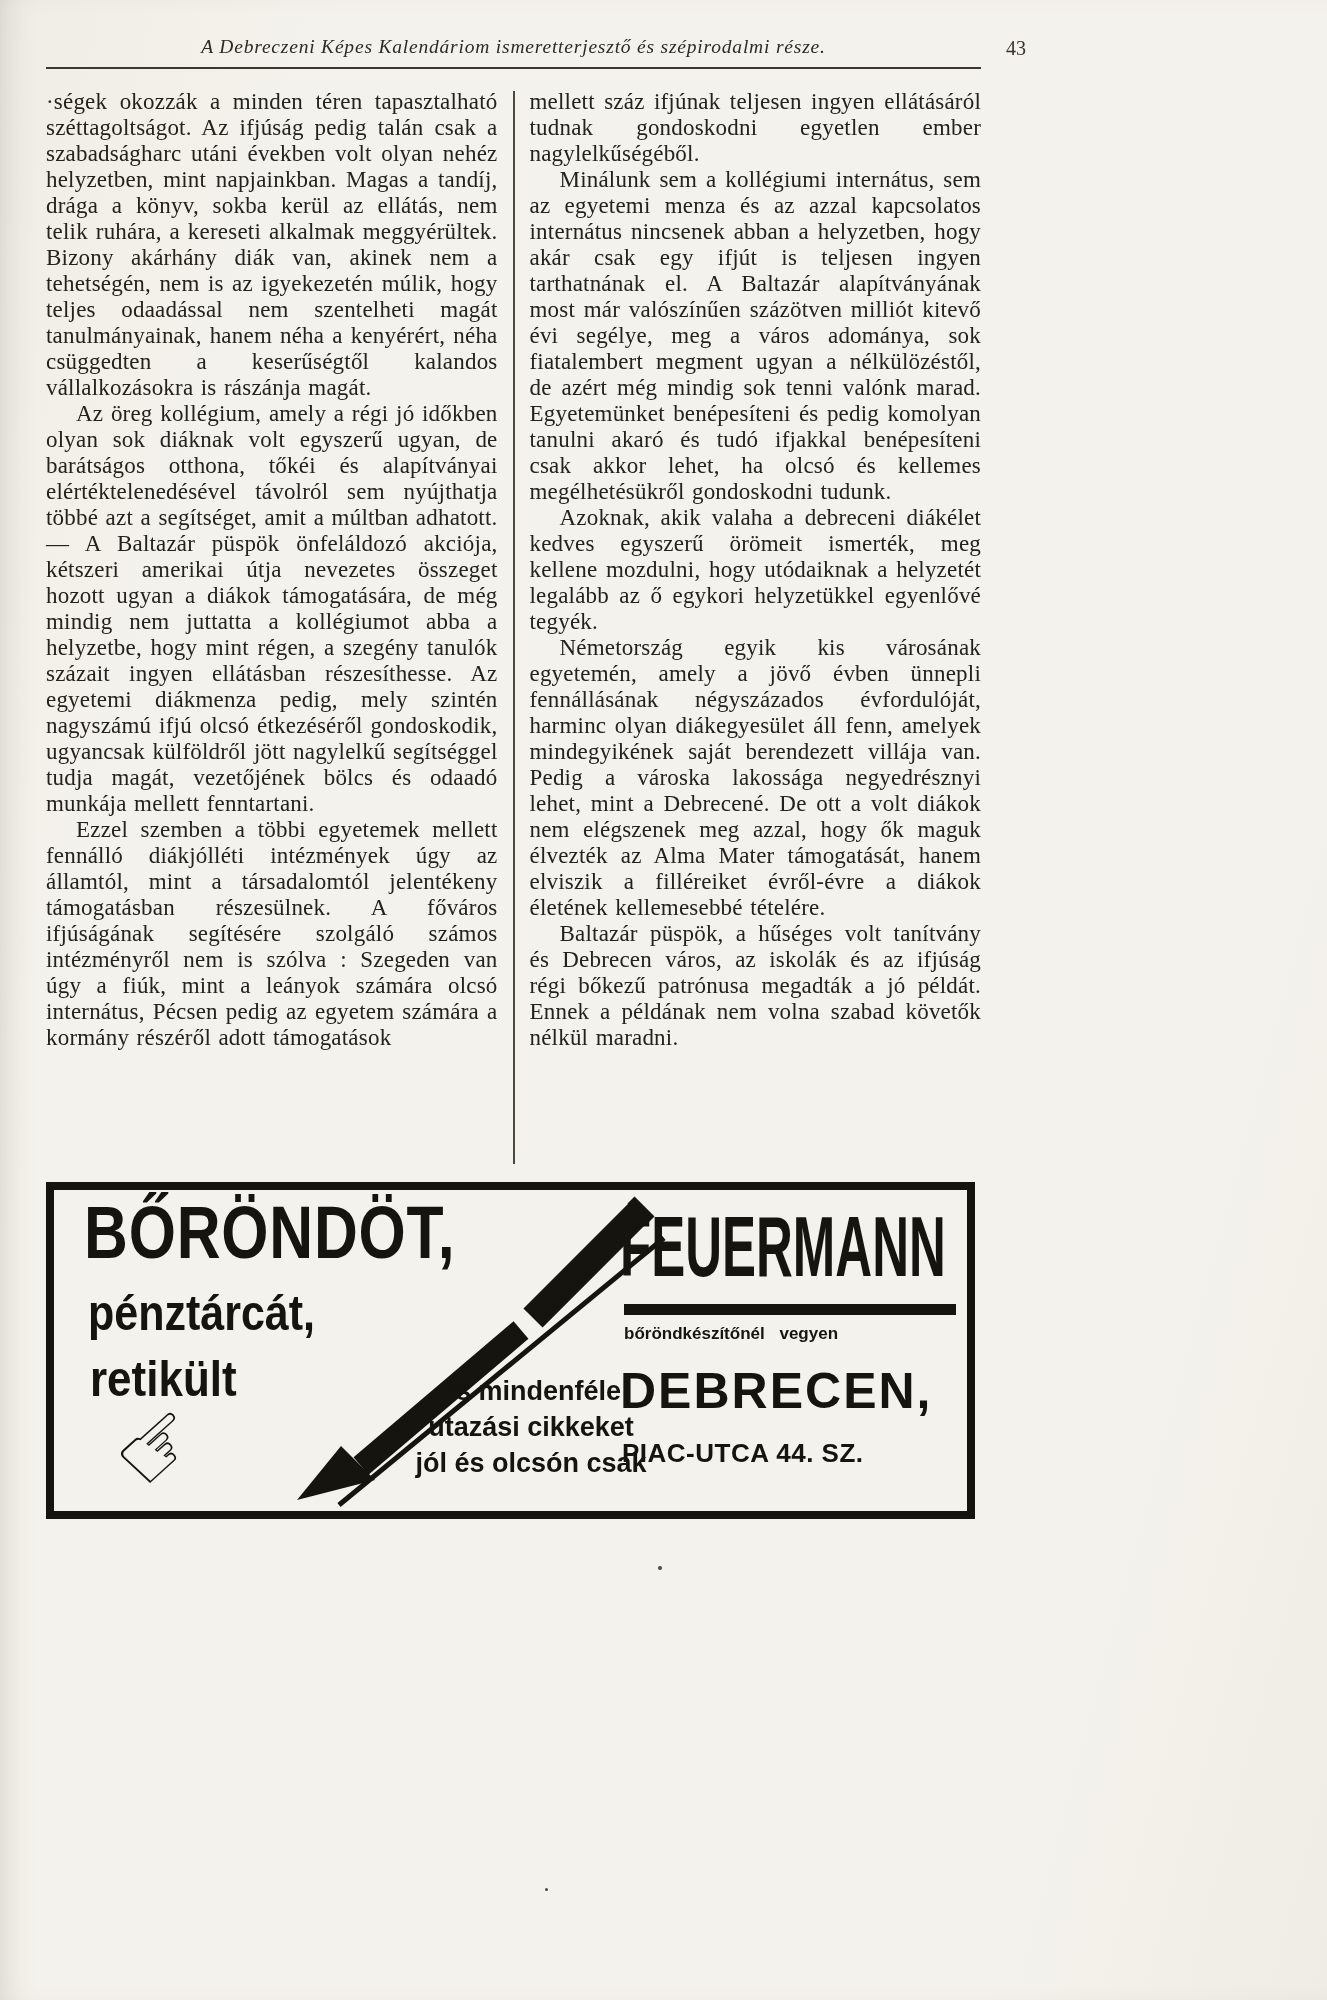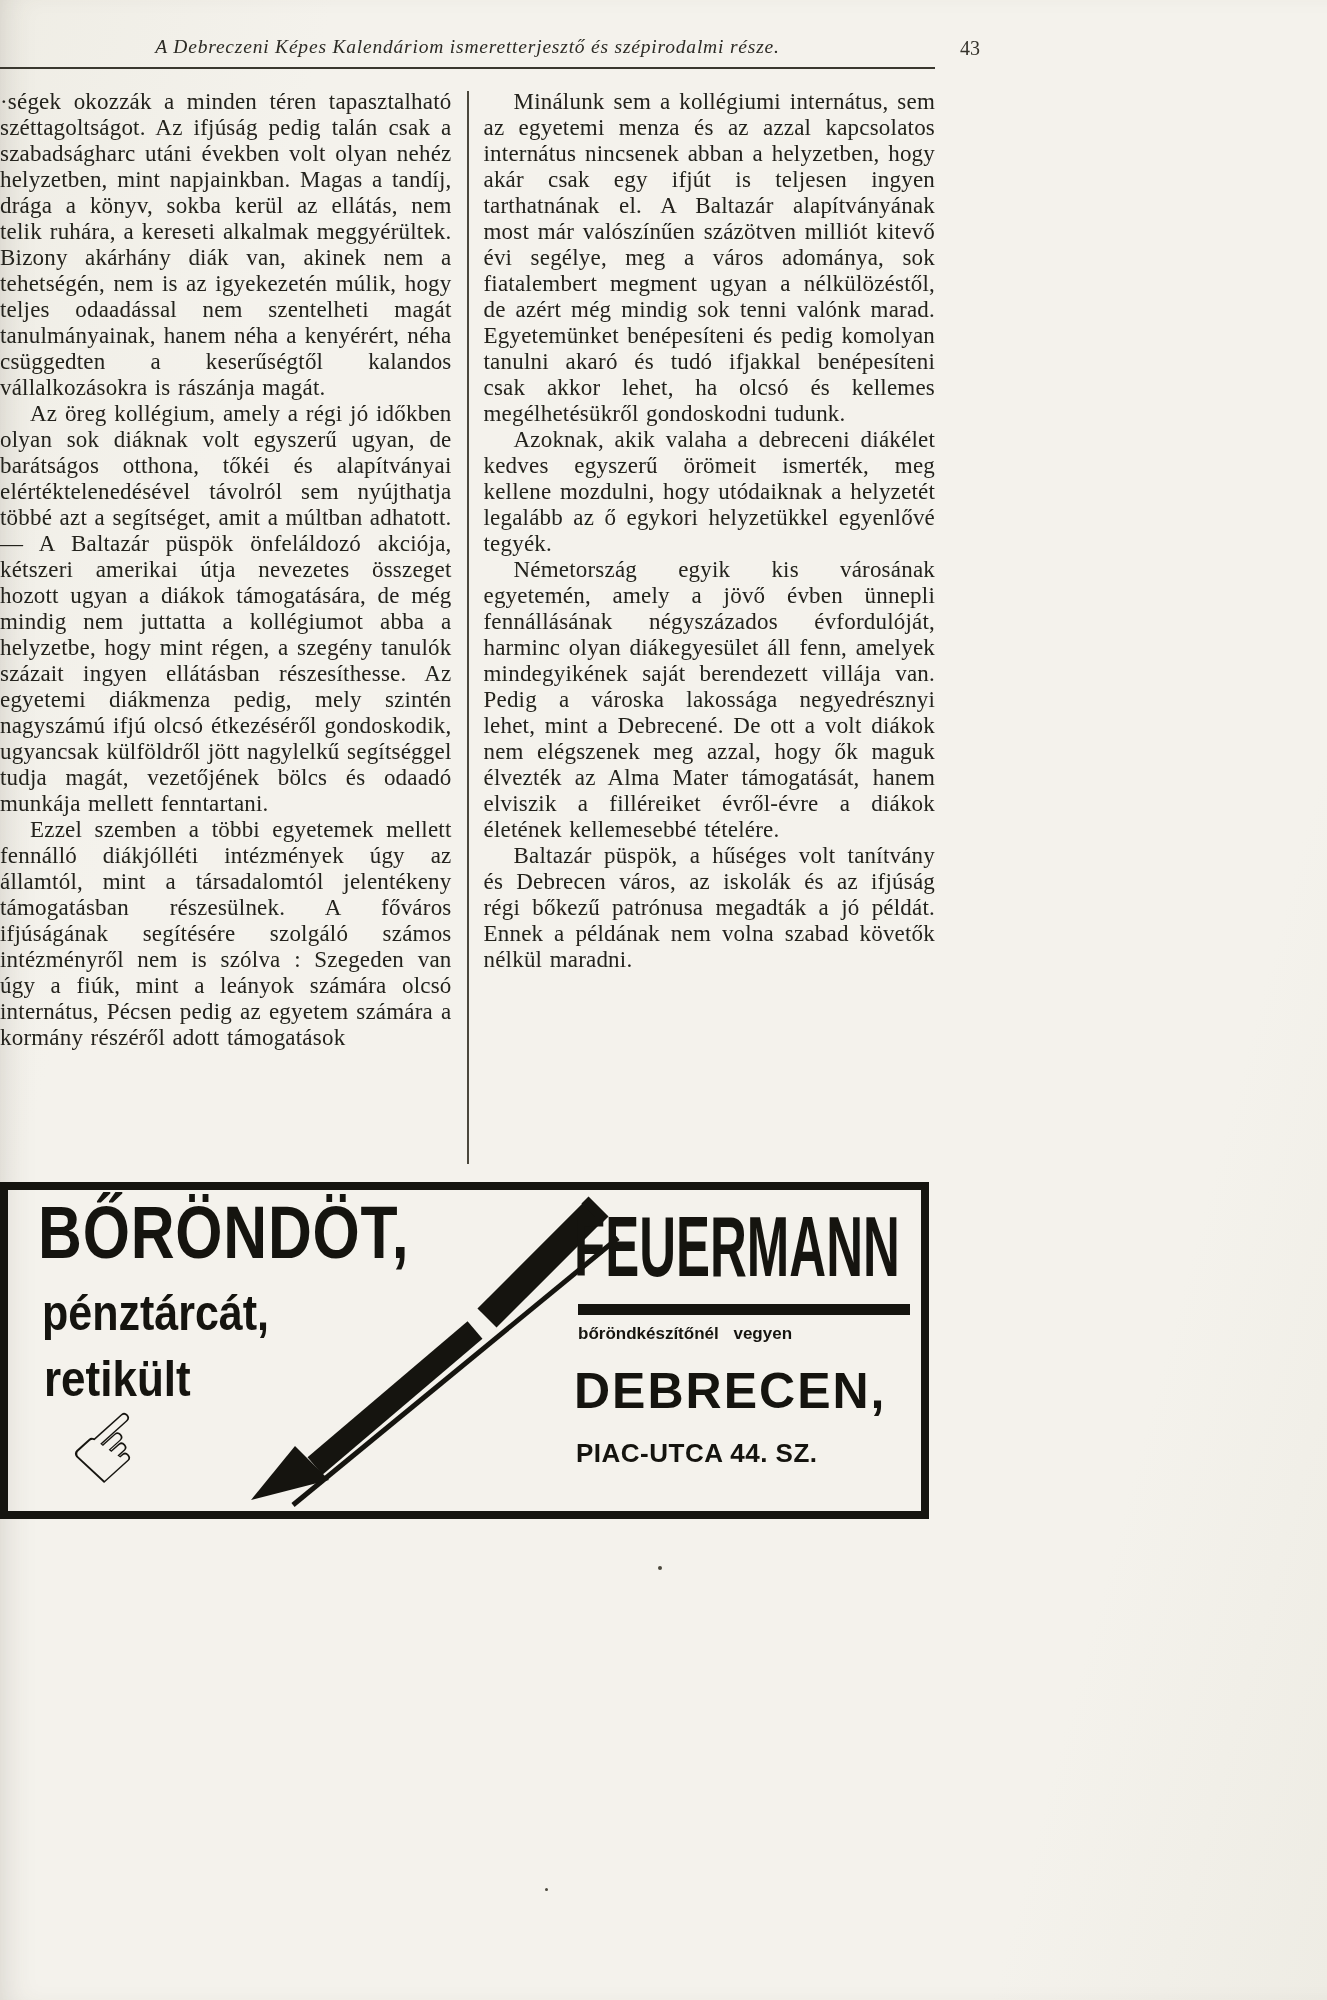--- a/index.html
+++ b/index.html
@@ -9,21 +9,21 @@
     font-family: "Liberation Serif", serif;
   }
   .page {
     position: relative;
     width: 1327px; height: 2000px;
     background: linear-gradient(105deg, #efede5 0%, #f4f2ec 18%, #f4f2ec 82%, #eeece4 100%);
     color: #23221c;
     overflow: hidden;
     box-shadow: inset 22px 0 36px -24px rgba(70,60,45,.22);
   }
-  .content { width: 1005px; padding-top: 36px; }
+  .content { width: 1005px; margin-left: 46px; padding-top: 36px; }
 
   
   .hdr { display: flex; align-items: flex-end; }
   .hdr-title {
     width: 935px; text-align: center;
     font-style: italic; font-size: 19.5px; letter-spacing: .8px;
     color: #2c2b25;
     border-bottom: 2px solid #3a382f;
     padding-bottom: 9px;
   }
@@ -87,20 +87,21 @@
     </div>
 
     <div class="columns">
       <div class="col">
         <p class="noindent">·ségek okozzák a minden téren tapasztalható széttagoltságot. Az ifjúság pedig talán csak a szabadságharc utáni években volt olyan nehéz helyzetben, mint napjainkban. Magas a tandíj, drága a könyv, sokba kerül az ellátás, nem telik ruhára, a kereseti alkalmak meggyérültek. Bizony akárhány diák van, akinek nem a tehetségén, nem is az igyekezetén múlik, hogy teljes odaadással nem szentelheti magát tanulmányainak, hanem néha a kenyérért, néha csüggedten a keserűségtől kalandos vállalkozásokra is rászánja magát.</p>
         <p>Az öreg kollégium, amely a régi jó időkben olyan sok diáknak volt egyszerű ugyan, de barátságos otthona, tőkéi és alapítványai elértéktelenedésével távolról sem nyújthatja többé azt a segítséget, amit a múltban adhatott. — A Baltazár püspök önfeláldozó akciója, kétszeri amerikai útja nevezetes összeget hozott ugyan a diákok támogatására, de még mindig nem juttatta a kollégiumot abba a helyzetbe, hogy mint régen, a szegény tanulók százait ingyen ellátásban részesíthesse. Az egyetemi diákmenza pedig, mely szintén nagyszámú ifjú olcsó étkezéséről gondoskodik, ugyancsak külföldről jött nagylelkű segítséggel tudja magát, vezetőjének bölcs és odaadó munkája mellett fenntartani.</p>
         <p>Ezzel szemben a többi egyetemek mellett fennálló diákjólléti intézmények úgy az államtól, mint a társadalomtól jelentékeny támogatásban részesülnek. A főváros ifjúságának segítésére szolgáló számos intézményről nem is szólva : Szegeden van úgy a fiúk, mint a leányok számára olcsó internátus, Pécsen pedig az egyetem számára a kormány részéről adott támogatások</p>
       </div>
       <div class="col-divider"></div>
       <div class="col">
+        <p class="noindent">mellett száz ifjúnak teljesen ingyen ellátásáról tudnak gondoskodni egyetlen ember nagylelkűségéből.</p>
         <p>Minálunk sem a kollégiumi internátus, sem az egyetemi menza és az azzal kapcsolatos internátus nincsenek abban a helyzetben, hogy akár csak egy ifjút is teljesen ingyen tarthatnának el. A Baltazár alapítványának most már valószínűen százötven milliót kitevő évi segélye, meg a város adománya, sok fiatalembert megment ugyan a nélkülözéstől, de azért még mindig sok tenni valónk marad. Egyetemünket benépesíteni és pedig komolyan tanulni akaró és tudó ifjakkal benépesíteni csak akkor lehet, ha olcsó és kellemes megélhetésükről gondoskodni tudunk.</p>
         <p>Azoknak, akik valaha a debreceni diákélet kedves egyszerű örömeit ismerték, meg kellene mozdulni, hogy utódaiknak a helyzetét legalább az ő egykori helyzetükkel egyenlővé tegyék.</p>
         <p>Németország egyik kis városának egyetemén, amely a jövő évben ünnepli fennállásának négyszázados évfordulóját, harminc olyan diákegyesület áll fenn, amelyek mindegyikének saját berendezett villája van. Pedig a városka lakossága negyedrésznyi lehet, mint a Debrecené. De ott a volt diákok nem elégszenek meg azzal, hogy ők maguk élvezték az Alma Mater támogatását, hanem elviszik a filléreiket évről-évre a diákok életének kellemesebbé tételére.</p>
         <p>Baltazár püspök, a hűséges volt tanítvány és Debrecen város, az iskolák és az ifjúság régi bőkezű patrónusa megadták a jó példát. Ennek a példának nem volna szabad követők nélkül maradni.</p>
       </div>
     </div>
 
     <div class="ad">
       <svg class="ad-pen" viewBox="0 0 400 318" xmlns="http://www.w3.org/2000/svg" aria-hidden="true">
         <line x1="60" y1="315" x2="385" y2="48" stroke="#15140f" stroke-width="5"></line>
@@ -108,20 +109,25 @@
         <line x1="82" y1="276" x2="242" y2="140" stroke="#15140f" stroke-width="23"></line>
         <line x1="254" y1="128" x2="362" y2="20" stroke="#15140f" stroke-width="27"></line>
         <line x1="352" y1="10" x2="372" y2="30" stroke="#15140f" stroke-width="10"></line>
       </svg>
 
       <div class="ad-p1">BŐRÖNDÖT,</div>
       <div class="ad-p2">pénztárcát,</div>
       <div class="ad-p3">retikült</div>
       <div class="ad-hand">☞</div>
 
+      <div class="ad-mid">
+        <div>és mindenféle</div>
+        <div>utazási cikkeket</div>
+        <div>jól és olcsón csak</div>
+      </div>
 
       <div class="ad-brand">FEUERMANN</div>
       <div class="ad-bar"></div>
       <div class="ad-tag">bőröndkészítőnél vegyen</div>
       <div class="ad-city">DEBRECEN,</div>
       <div class="ad-addr">PIAC-UTCA 44. SZ.</div>
     </div>
 
   </div>
 

